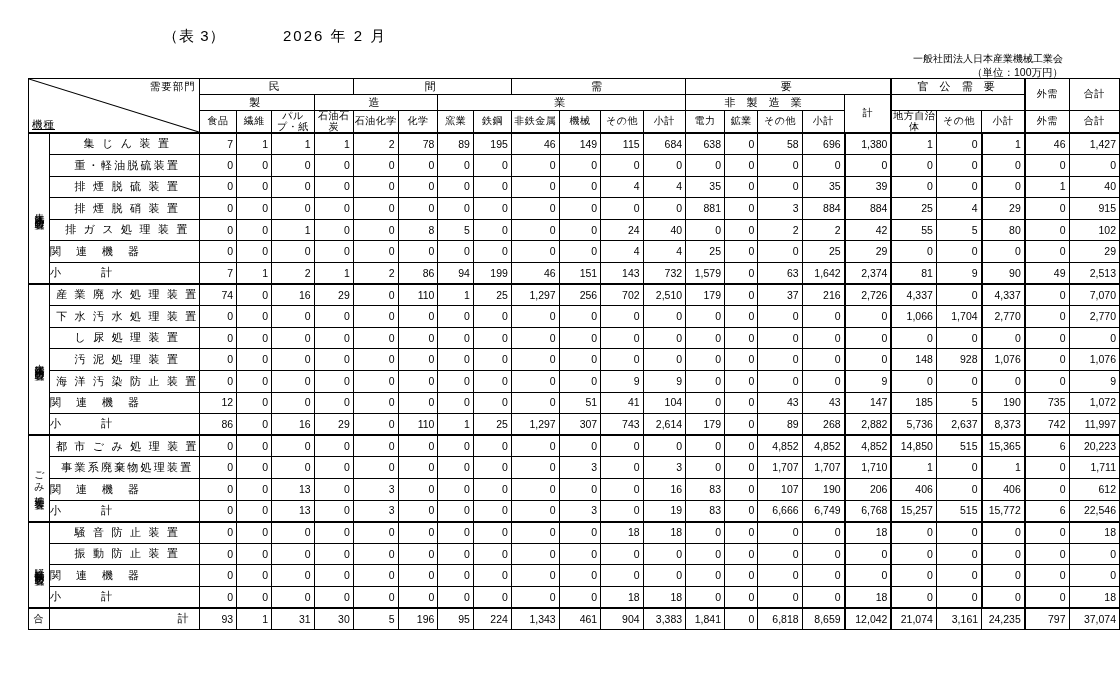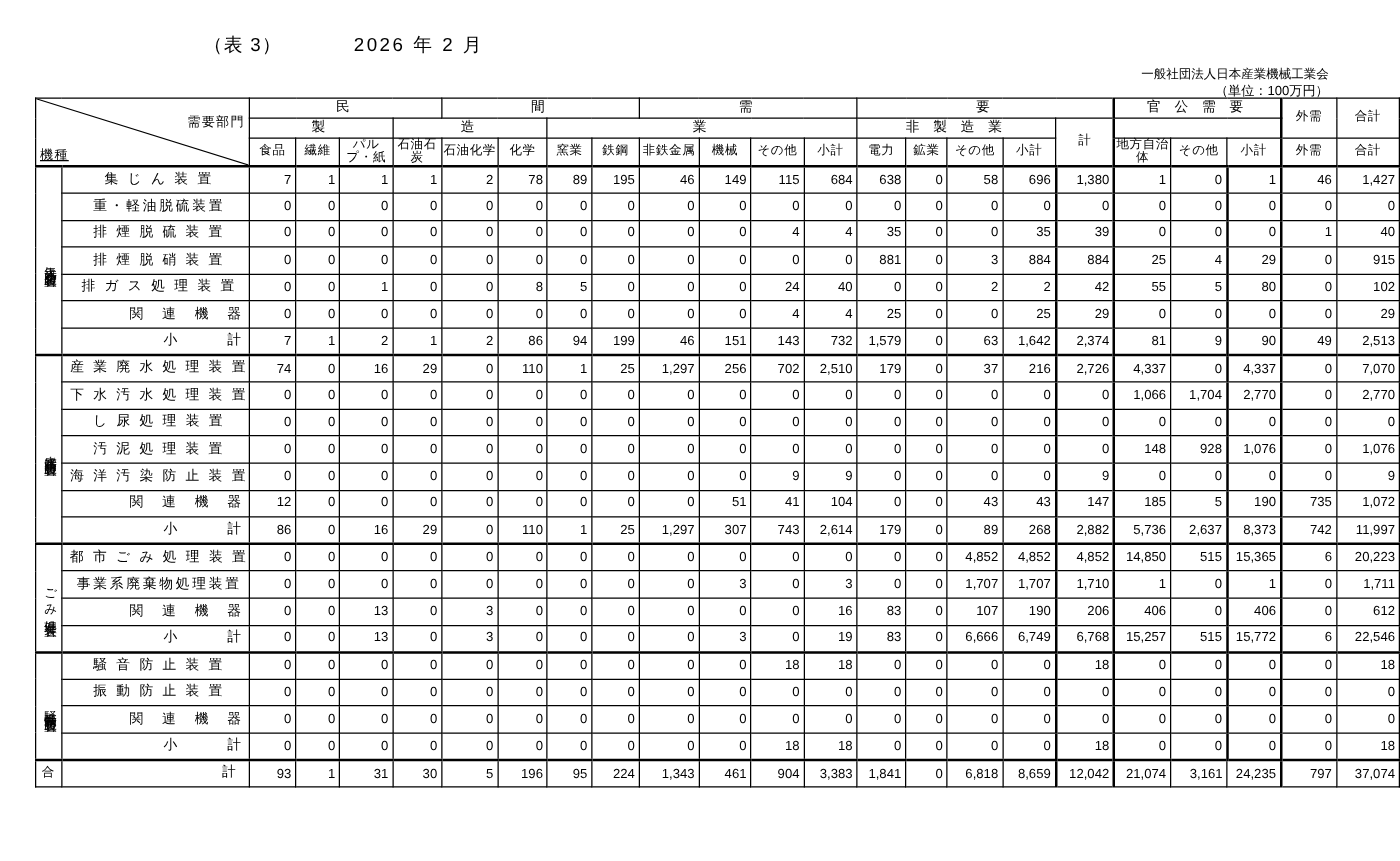--- a/index.html
+++ b/index.html
@@ -11,29 +11,29 @@
   #ym{left:283px;top:27px;font-size:15px;letter-spacing:2px;}
   #title{left:525px;top:31px;font-size:15px;letter-spacing:3px;font-weight:bold;}
   #assoc{right:57px;top:52px;font-size:10px;}
   #unit{right:57px;top:66px;font-size:10.5px;}
 
   table{position:absolute;left:28px;top:78px;border-collapse:collapse;table-layout:fixed;}
   td,th{border:1px solid #000;font-weight:normal;font-size:10.5px;padding:0;text-align:center;vertical-align:middle;line-height:1.05;}
   .num{text-align:right;padding-right:3px;font-size:10.5px;font-family:"Liberation Sans",sans-serif;}
   .grp{writing-mode:vertical-rl;text-orientation:upright;font-size:10px;letter-spacing:1px;line-height:1.0;white-space:nowrap;padding:1px 0;}
   .itm{text-align:center;padding-left:6px;font-size:11px;letter-spacing:2.2px;white-space:nowrap;}
-  .itm.c{text-align:right;padding-left:0;letter-spacing:6px;}
+  .itm.c{text-align:left;padding-left:0;letter-spacing:6px;}
   .thick-top td,.thick-top th{border-top:2px solid #000;}
   .h10{height:15px;}
   .rowh{height:21.6px;}
   .colgrp{font-size:11px;letter-spacing:4px;}
   .colsub{font-size:10px;letter-spacing:0.5px;}
   .corner{position:relative;}
   .corner .diag{position:absolute;left:0;top:0;width:100%;height:100%;}
-  .corner .lbl1{position:absolute;right:3px;top:2px;font-size:10.5px;letter-spacing:1px;margin-top:12px;}
+  .corner .lbl1{position:absolute;right:3px;top:2px;font-size:10.5px;letter-spacing:1px;}
   .corner .lbl2{position:absolute;left:3px;bottom:2px;font-size:10.5px;letter-spacing:1px;text-decoration:underline;}
   .tot-row td{border-top:2px solid #000;}
   .vsep{border-left:2px solid #000;}
 </style>
 </head>
 <body>
 
 <div id="sheet">
 
   <div class="hdr" id="tbl-no">（表 3）</div>

